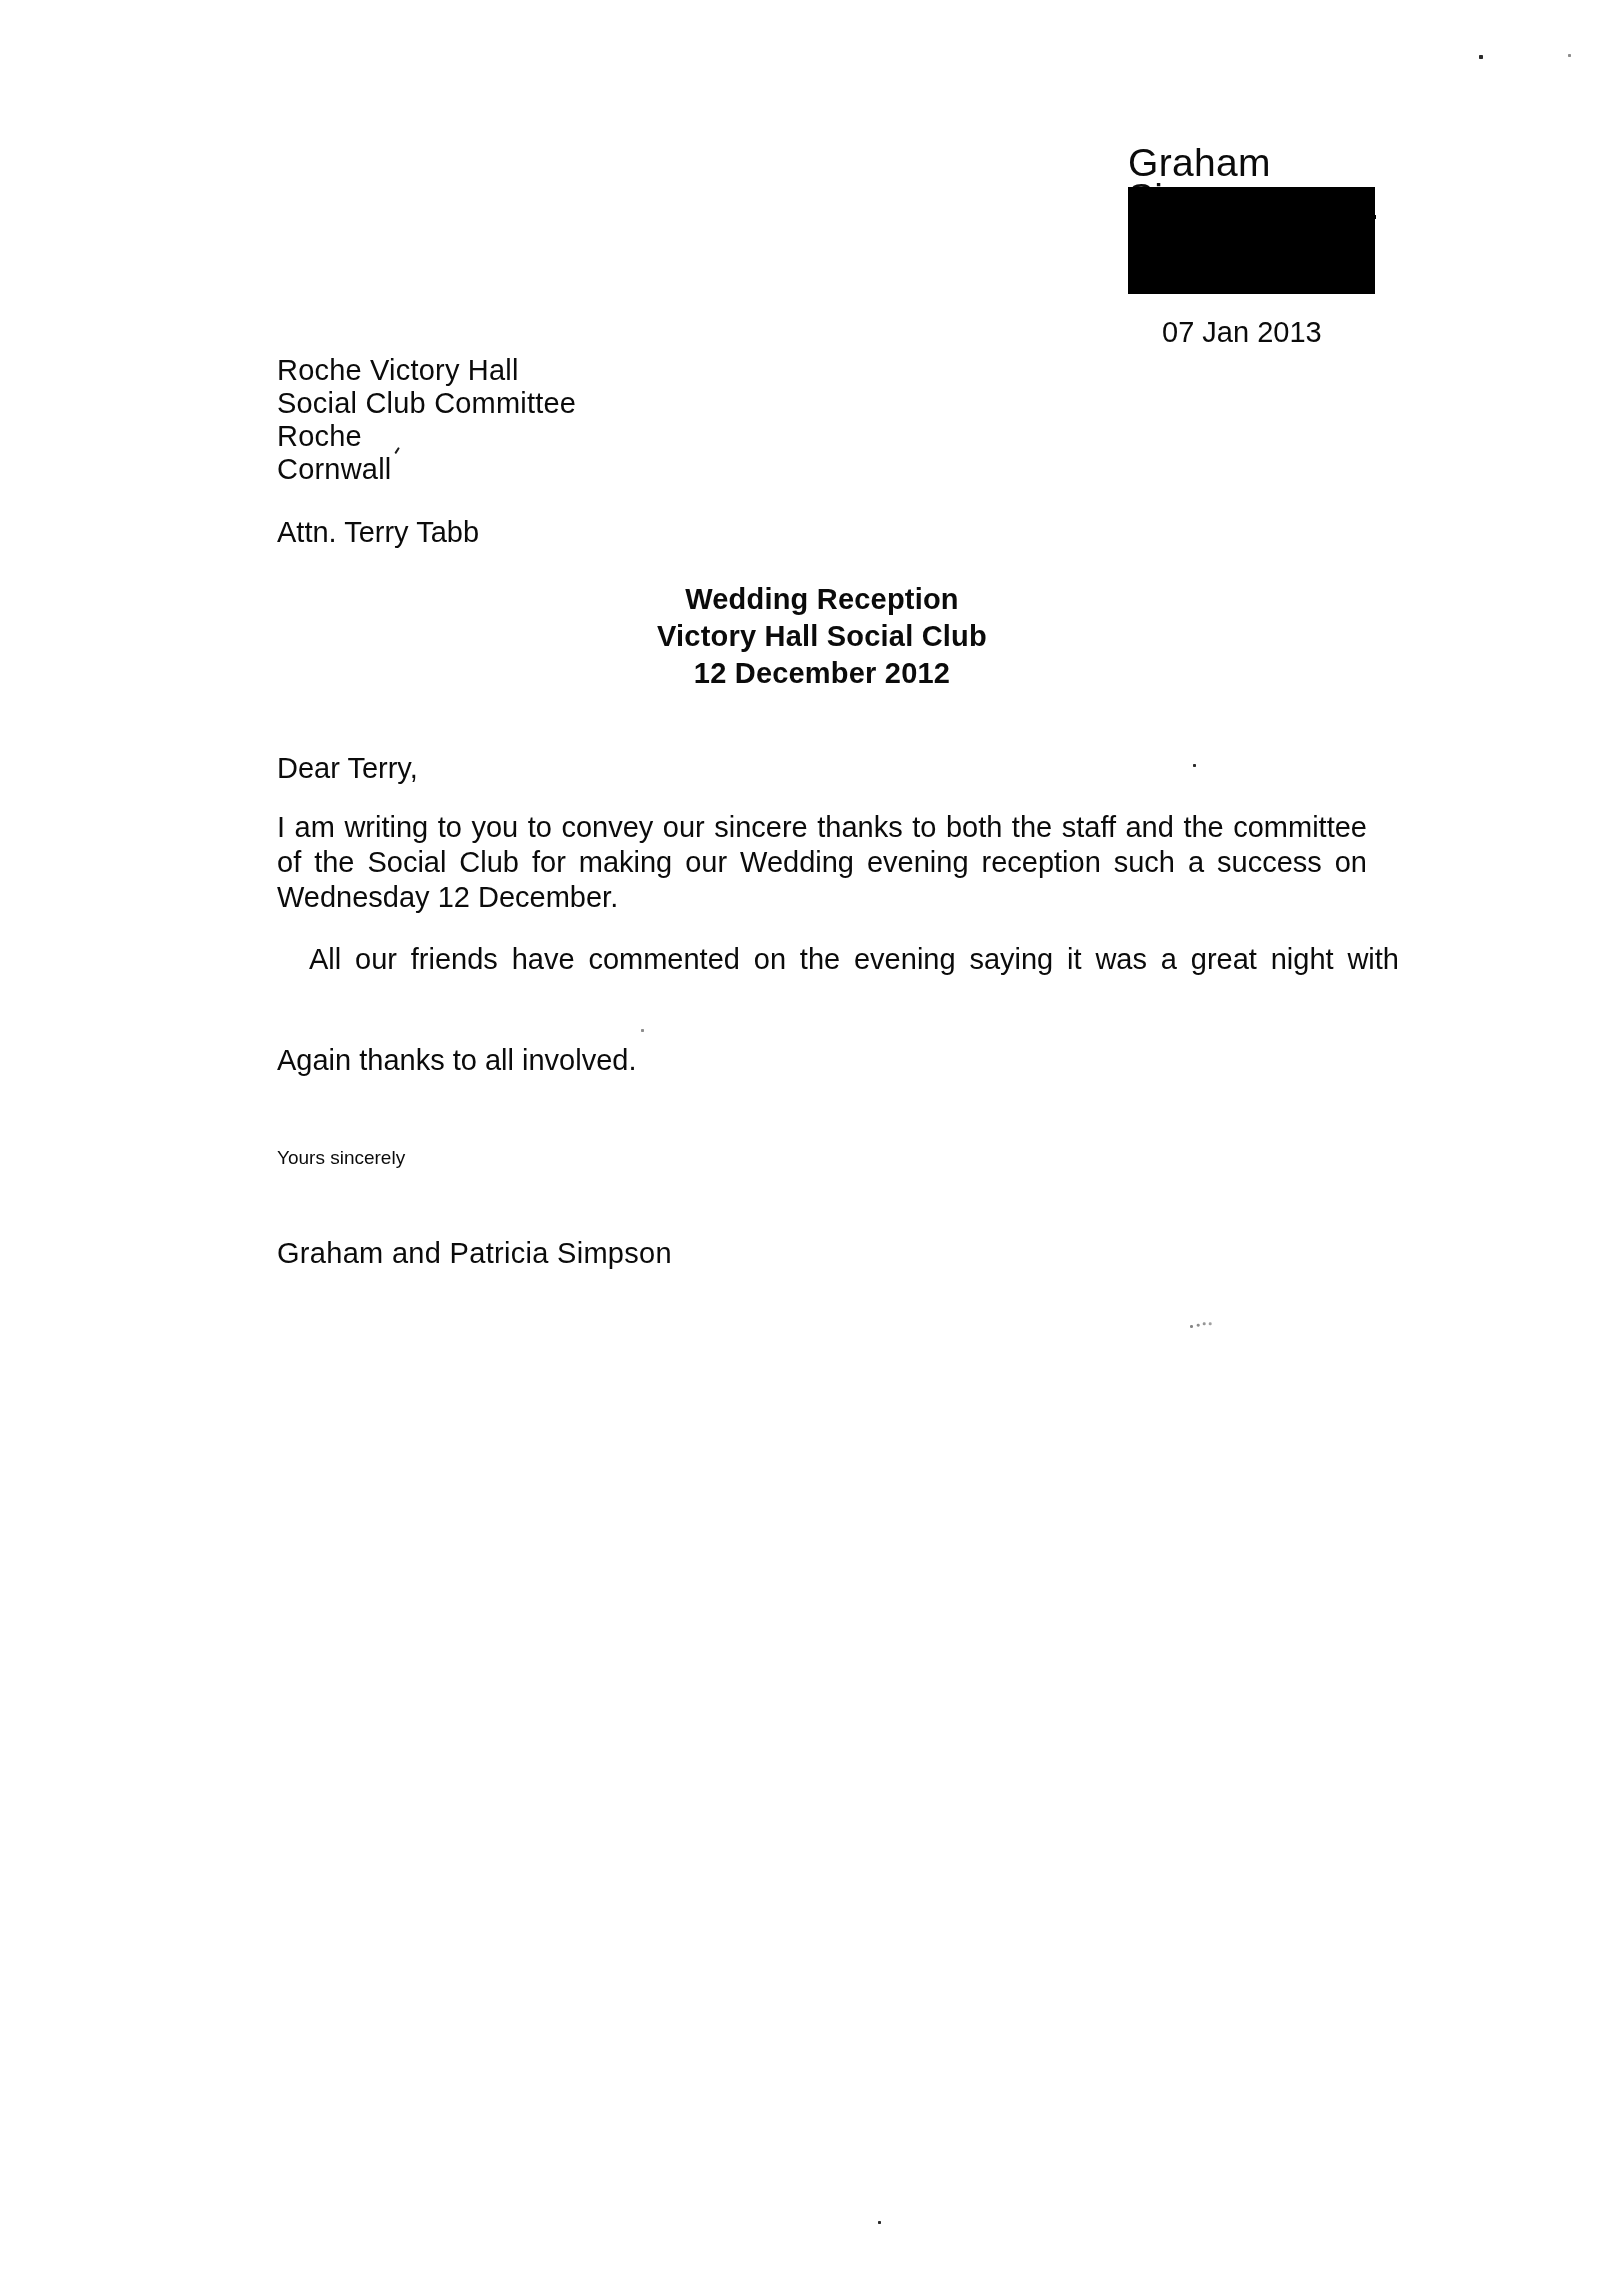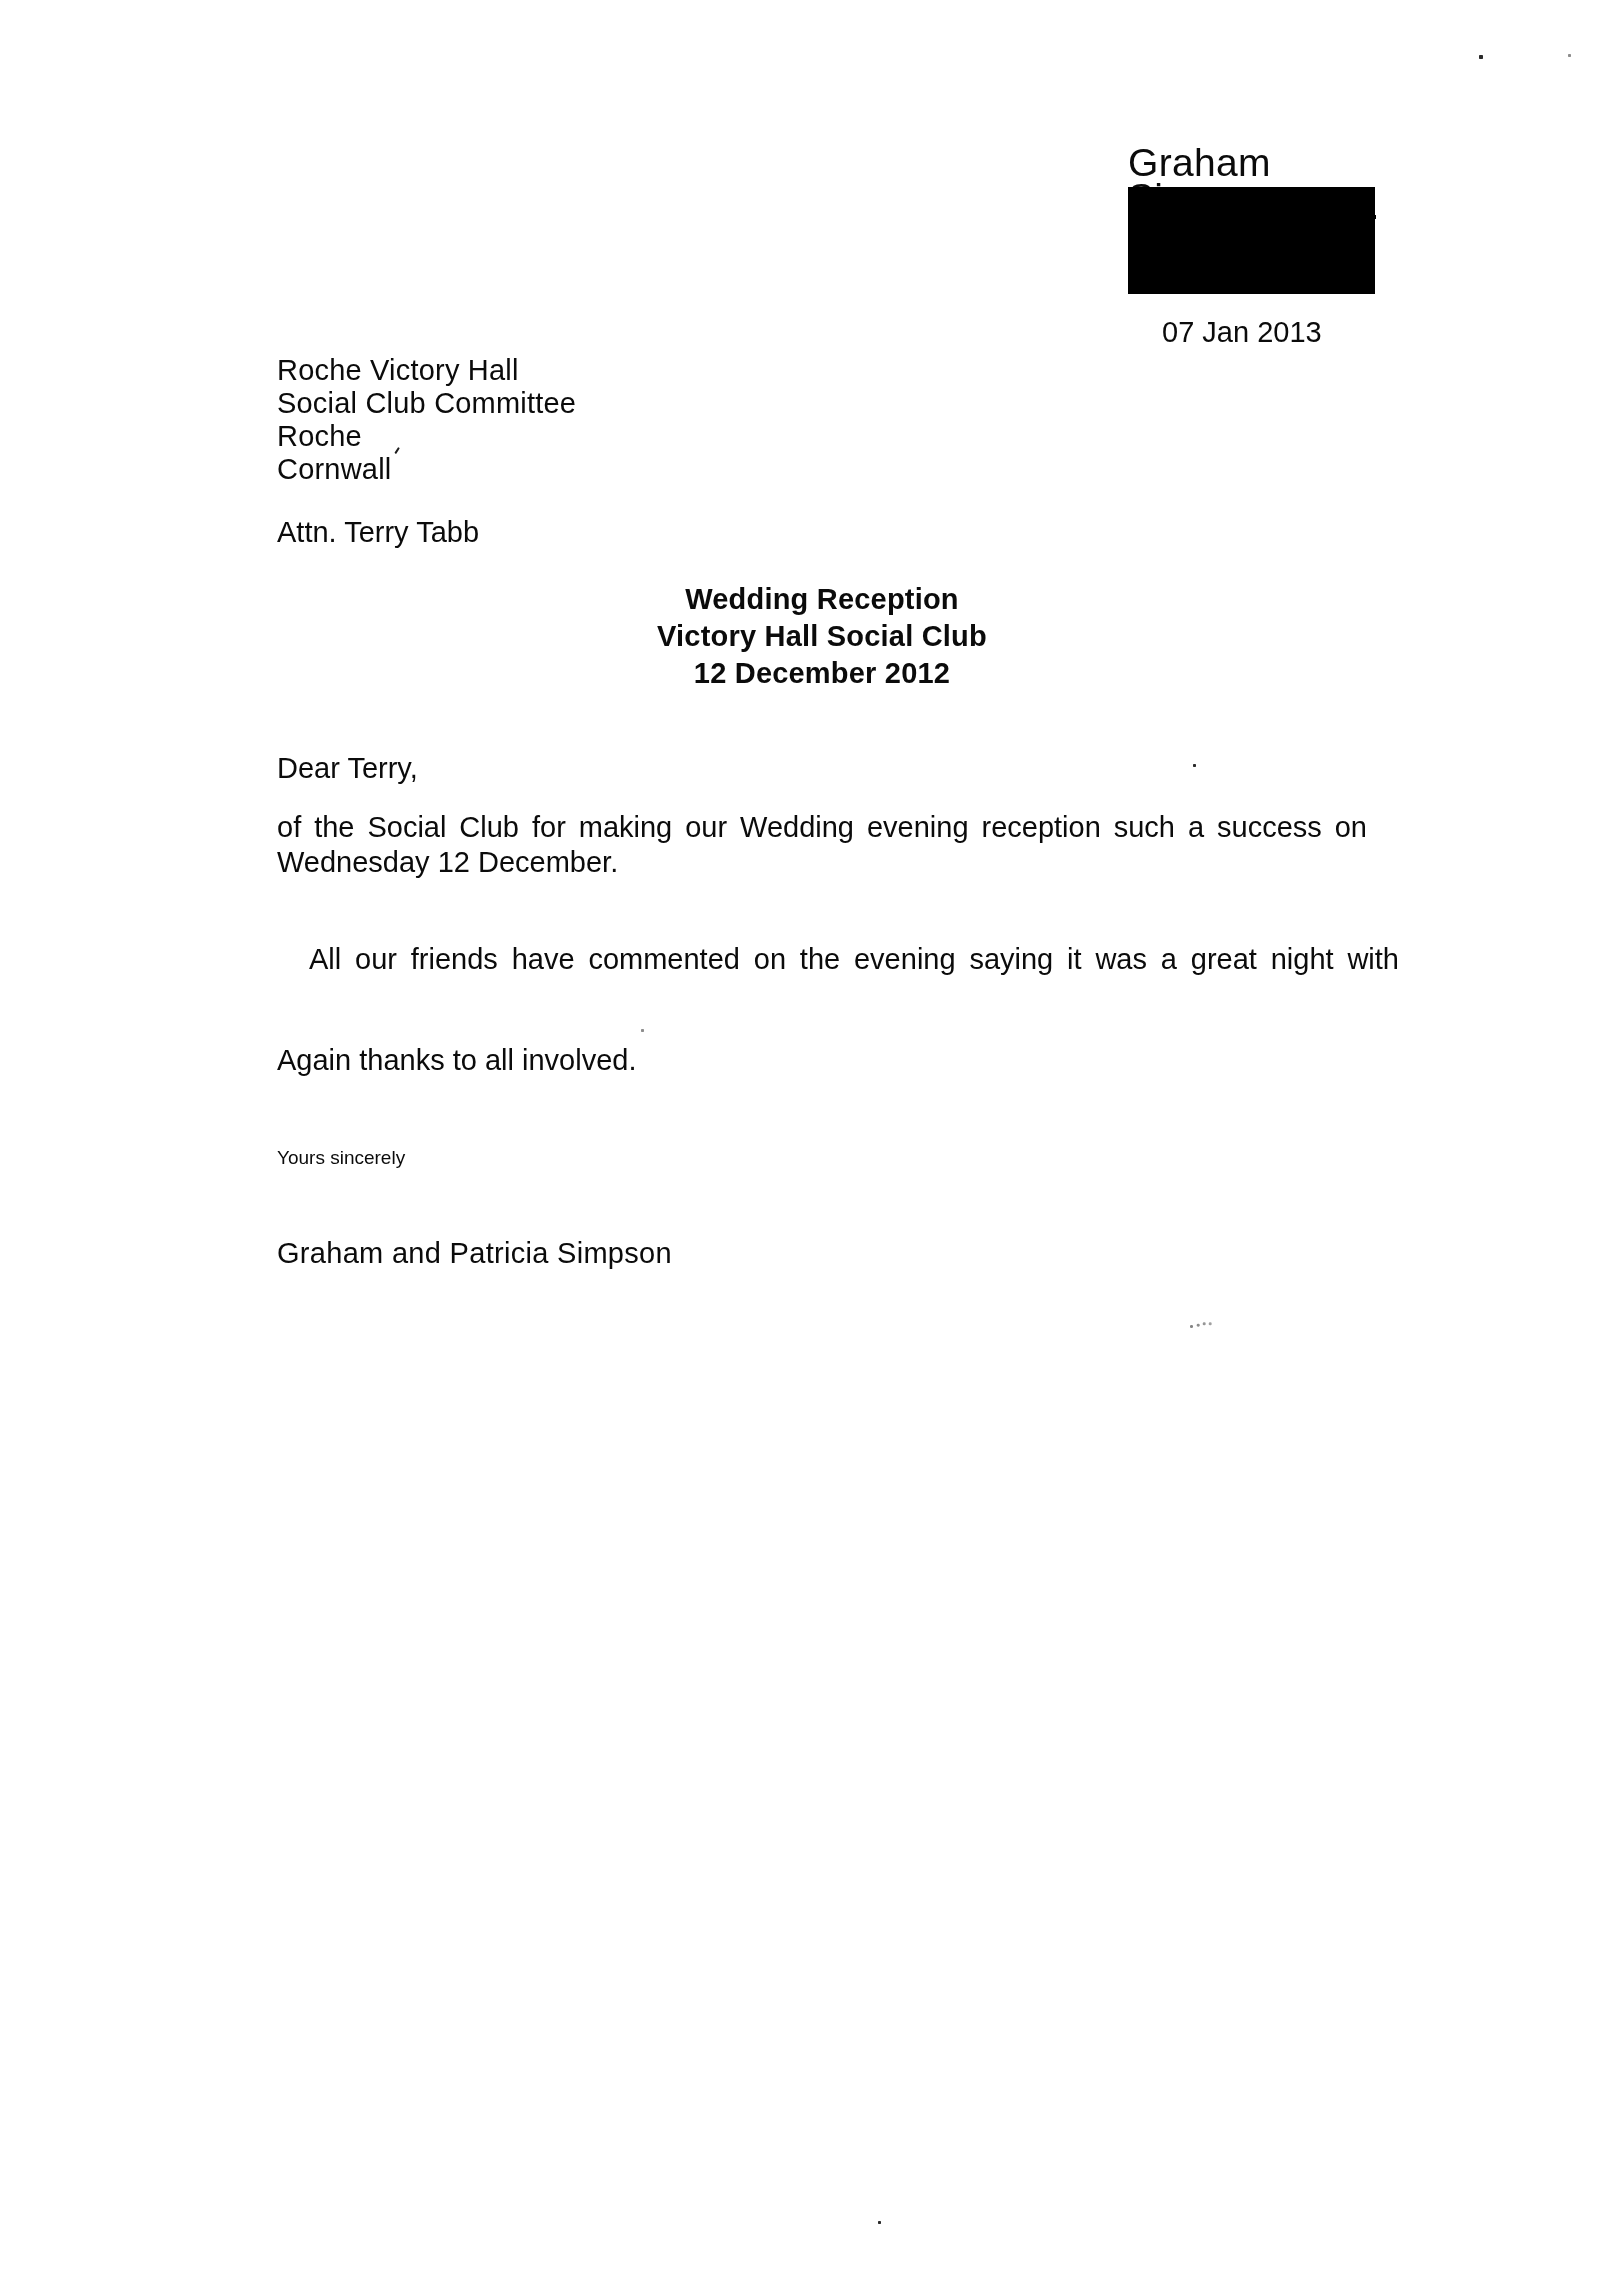--- a/index.html
+++ b/index.html
@@ -157,20 +157,21 @@
 
 <div class="abs subject">
   <div>Wedding Reception</div>
   <div>Victory Hall Social Club</div>
   <div>12 December 2012</div>
 </div>
 
 <div class="abs salutation">Dear Terry,</div>
 
 <div class="abs para p1">
+  <div class="jl">I am writing to you to convey our sincere thanks to both the staff and the committee</div>
   <div class="jl">of the Social Club for making our Wedding evening reception such a success on</div>
   <div class="ll">Wednesday 12 December.</div>
 </div>
 
 <div class="abs para p2">
   <div class="jl">All our friends have commented on the evening saying it was a great night with</div>
 </div>
 
 <div class="abs para p3">
   <div class="ll">Again thanks to all involved.</div>

